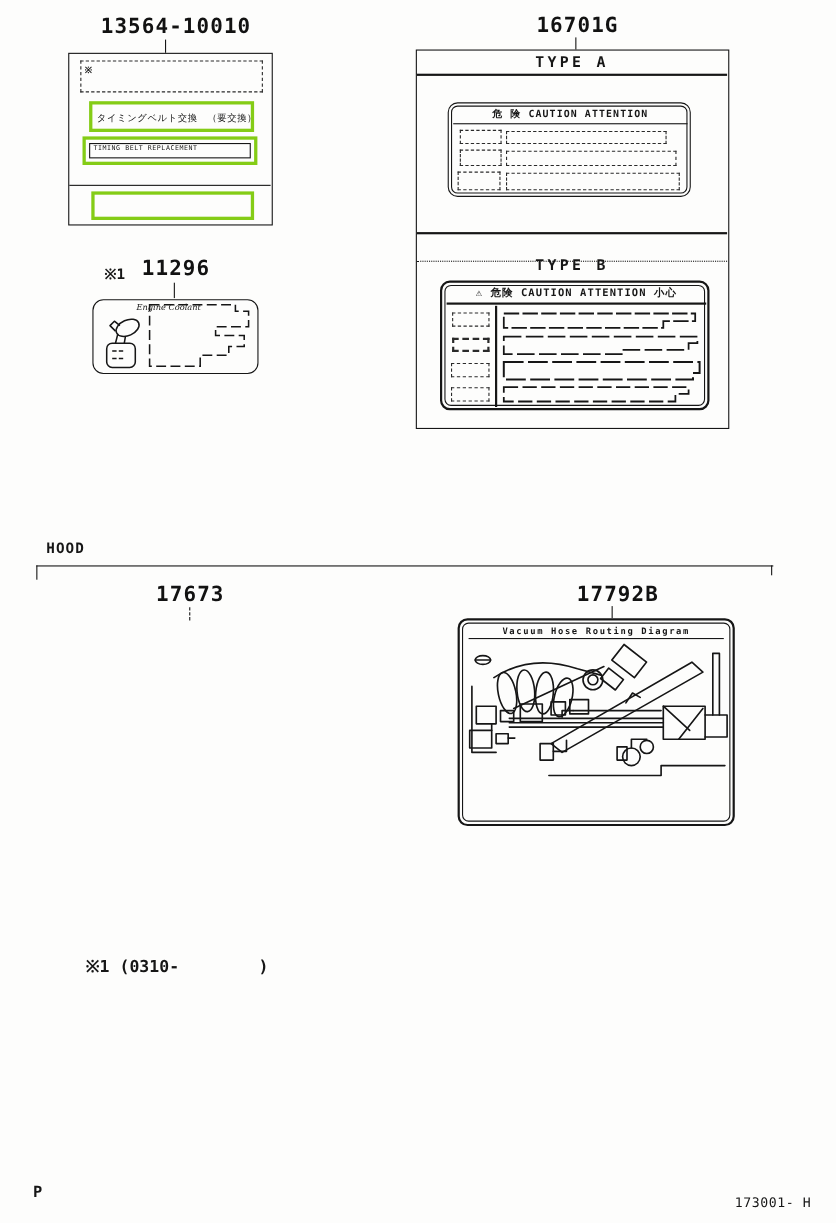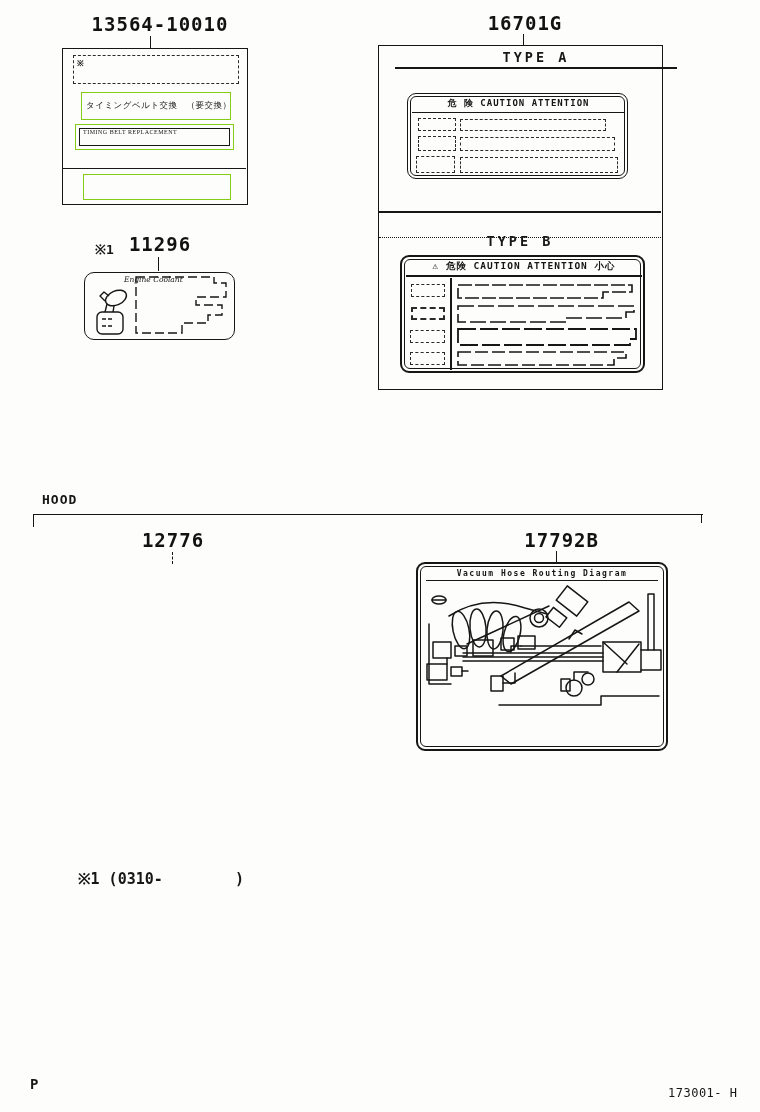--- a/index.html
+++ b/index.html
@@ -11,21 +11,21 @@
   .abs{position:absolute;}
   .partnum{
     font-family:"DejaVu Sans Mono","Liberation Mono",monospace;
     font-weight:700;font-size:19px;letter-spacing:1px;color:#121212;
     text-align:center;white-space:pre;
   }
   .partnum-sm{font-weight:700;font-size:13px;letter-spacing:0;}
   .vline{border-left:1.5px solid #161616;width:0;}
   .hline{border-top:1.5px solid #161616;height:0;}
   .box{position:absolute;border:1.5px solid #161616;box-sizing:border-box;background:transparent;}
-  .box-thin{position:absolute;border:1px solid #84cc16;box-sizing:border-box;font-family:Liberation Serif, serif;}
+  .box-thin{position:absolute;border:3px solid #84cc16;box-sizing:border-box;}
   .dashedbox{position:absolute;border:1.2px dashed #2a2a2a;box-sizing:border-box;}
   .rounded{border-radius:9px;}
   .inner-border{position:absolute;left:2px;top:2px;right:2px;bottom:2px;border:1px solid #161616;border-radius:6px;pointer-events:none;}
   .tiny{font-size:8px;font-weight:700;}
   .micro{font-size:6px;letter-spacing:.5px;white-space:nowrap;}
   .jp{font-size:8.5px;white-space:nowrap;letter-spacing:.5px;}
   .heading-type{font-weight:700;font-size:13.5px;letter-spacing:3px;text-align:center;}
   .caution-header{font-weight:700;font-size:9px;letter-spacing:1px;text-align:center;white-space:nowrap;}
   .label-title{font-size:8px;letter-spacing:1.5px;text-align:center;white-space:nowrap;font-weight:700;}
   .script-title{font-family:"DejaVu Serif","Liberation Serif",serif;font-style:italic;font-size:7.5px;white-space:nowrap;}
@@ -55,21 +55,21 @@
     </div>
     <div class="abs hline" style="left:0;top:119px;width:183px;"></div>
     <div class="box-thin" style="left:20px;top:125px;width:148px;height:26px;"></div>
   </div>
 
   <div class="abs partnum" style="left:440px;top:12px;width:170px;">16701G</div>
   <div class="abs vline" style="left:523px;top:34px;height:11px;"></div>
 
   <div class="box" style="left:378px;top:45px;width:285px;height:345px;">
 
-    <div class="abs" style="left:16px;top:0;width:282px;height:21px;border-bottom:2px solid #161616;">
+    <div class="abs" style="left:0;top:0;width:282px;height:21px;border-bottom:2px solid #161616;">
       <div class="heading-type" style="padding-top:3px;">TYPE A</div>
     </div>
 
     <div class="box rounded" style="left:28px;top:47px;width:221px;height:86px;">
       <div class="inner-border"></div>
       <div class="abs caution-header" style="left:4px;top:3px;width:213px;border-bottom:1.5px solid #161616;padding-bottom:2px;">危 険   CAUTION   ATTENTION</div>
 
       <div class="dashedbox" style="left:10px;top:24px;width:38px;height:13px;"></div>
       <div class="dashedbox" style="left:52px;top:25px;width:146px;height:12px;"></div>
       <div class="dashedbox" style="left:10px;top:42px;width:38px;height:15px;"></div>
@@ -141,21 +141,21 @@
         <path d="M2 2 H80 V8 H92 V22 H62 V30 H88 V40 H74 V48 H48 V58 H2 Z" fill="none" stroke="#161616" stroke-width="1.4" stroke-dasharray="9 4"></path>
       </svg>
     </div>
   </div>
 
   <span class="abs" style="left:42px;top:492px;font-size:13px;font-weight:700;letter-spacing:1px;">HOOD</span>
   <div class="abs hline" style="left:33px;top:514px;width:670px;"></div>
   <div class="abs vline" style="left:33px;top:514px;height:13px;"></div>
   <div class="abs vline" style="left:701px;top:514px;height:9px;"></div>
 
-  <div class="abs partnum" style="left:138px;top:529px;width:70px;">12776</div>
+  <div class="abs partnum" style="left:138px;top:529px;width:70px;">17673</div>
   <div class="abs vline" style="left:172px;top:552px;height:12px;border-left-style:dashed;"></div>
 
 
   <div class="abs partnum" style="left:515px;top:529px;width:84px;text-align:right;">17792B</div>
   <div class="abs vline" style="left:556px;top:551px;height:11px;"></div>
 
   <div class="box rounded" style="left:416px;top:562px;width:252px;height:189px;border-width:2px;">
     <div class="inner-border"></div>
     <div class="abs label-title" style="left:8px;top:5px;width:232px;border-bottom:1.5px solid #161616;padding-bottom:2px;">Vacuum Hose Routing Diagram</div>
     <div class="abs" style="left:3px;top:20px;">

